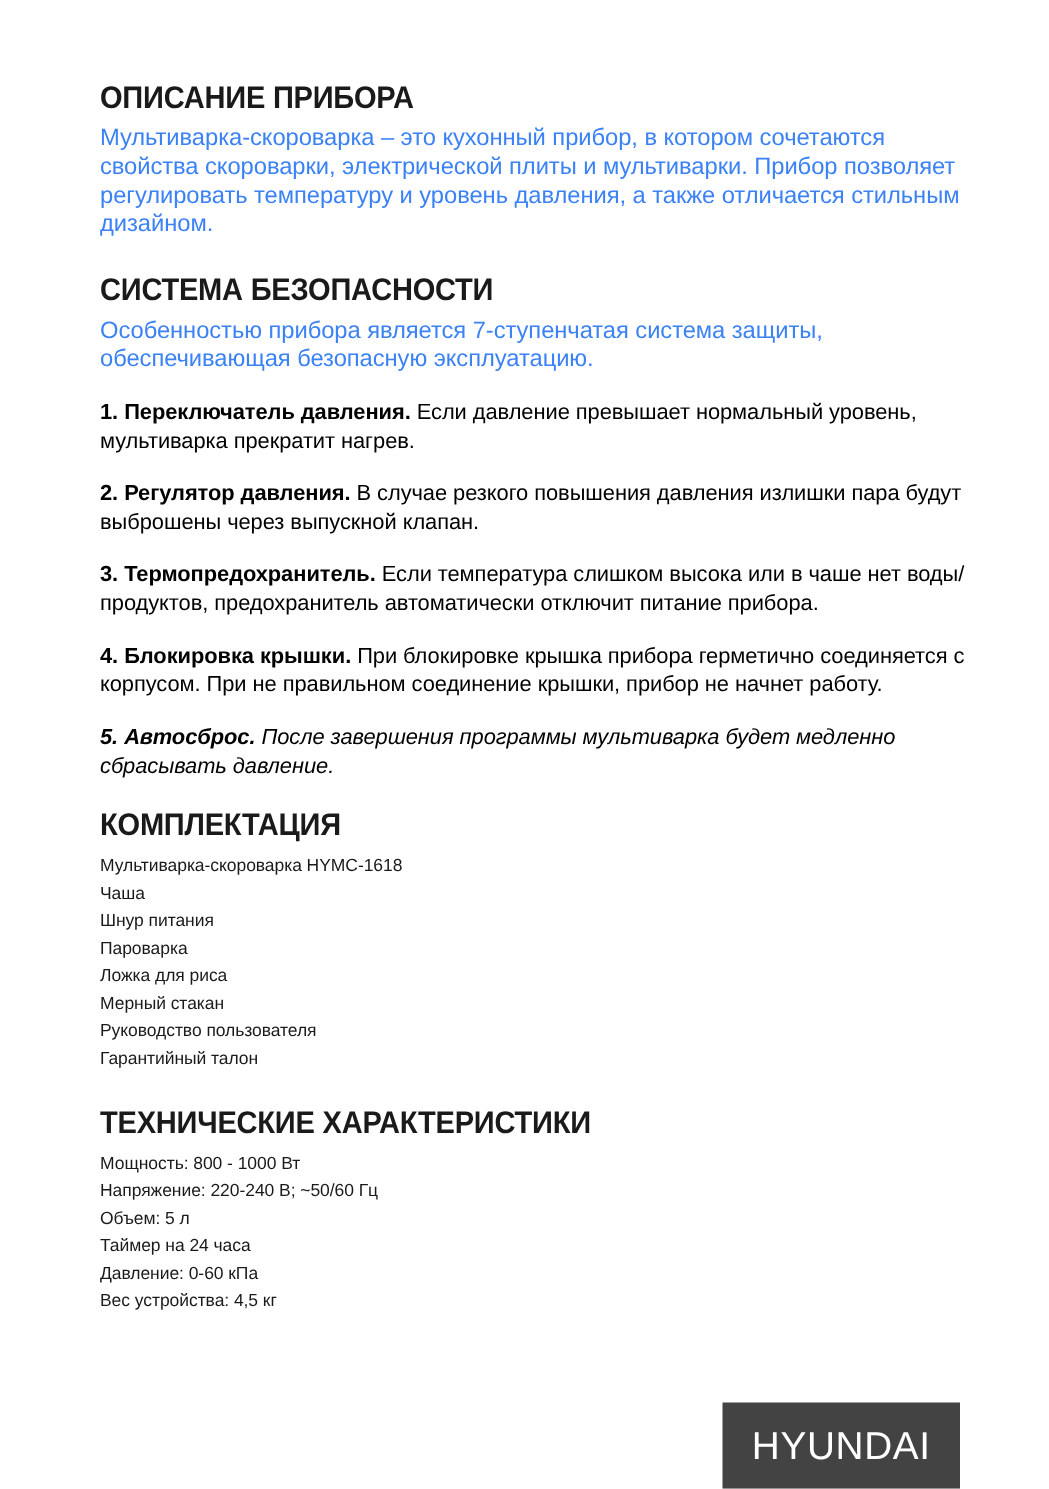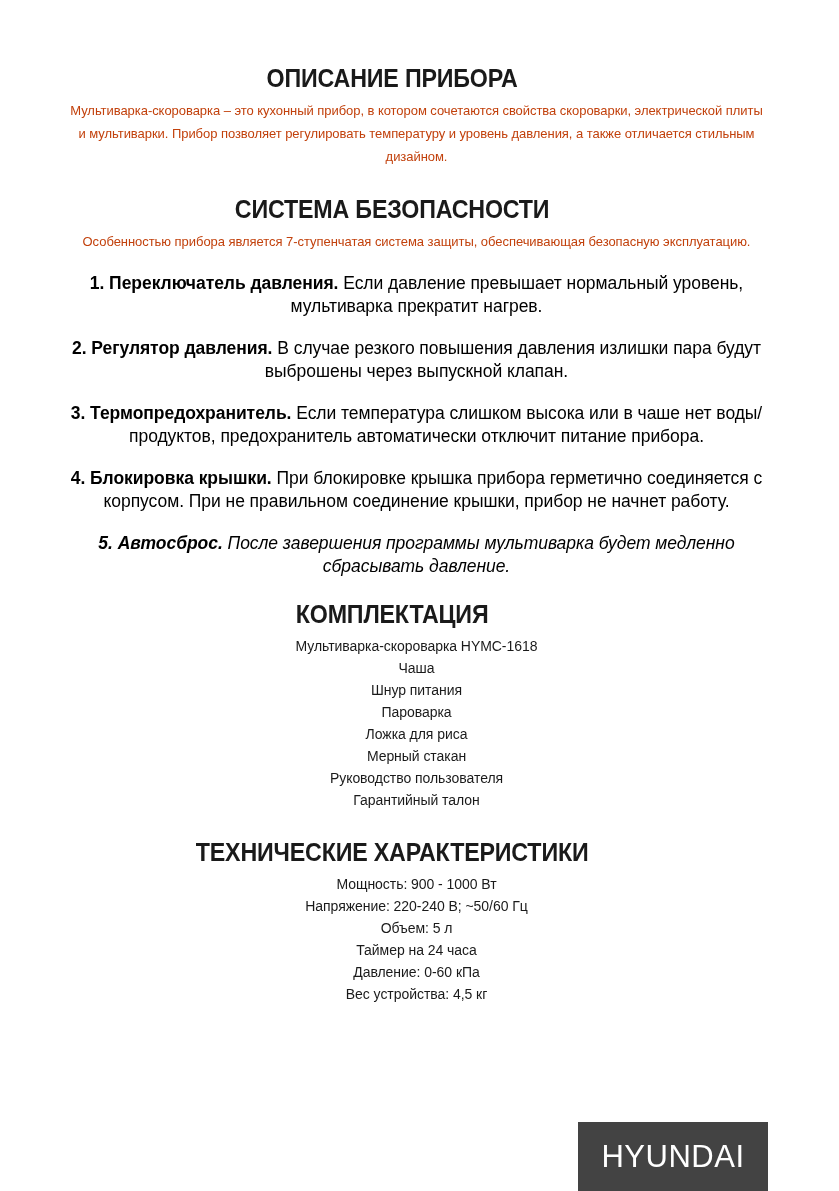--- a/index.html
+++ b/index.html
@@ -20,46 +20,45 @@
   .page {
     position: absolute;
     left: 0;
     top: 0;
     width: 839px;
     height: 1191px;
   }
 
   .content {
     position: absolute;
-    left: 68px;
+    left: 80px;
     top: 64px;
     width: 697px;
-    text-align: center;
   }
 
   h2.section-heading {
     font-family: "Liberation Sans Narrow", "Liberation Sans", sans-serif;
     font-weight: bold;
     font-size: 25px;
     line-height: 28px;
     letter-spacing: -0.2px;
     margin: 0;
     padding: 0;
     color: #1a1a1a;
     transform: scaleX(0.93);
     transform-origin: left center;
     white-space: nowrap;
   }
 
   .para {
-    font-size: 13px;
+    font-size: 19px;
     line-height: 23px;
     margin: 0;
     padding: 0;
-    color: #c2410c;
+    color: #3b82f6;
     letter-spacing: -0.05px;
   }
 
   .gap-after-heading { height: 7px; }
   .gap-para { height: 19px; }
   .gap-section { height: 27px; }
   .gap-section-sm { height: 22px; }
 
   .safety-item {
     font-size: 17.5px;
@@ -151,21 +150,21 @@
       <li>Мерный стакан</li>
       <li>Руководство пользователя</li>
       <li>Гарантийный талон</li>
     </ul>
 
     <div class="gap-section"></div>
 
     <h2 class="section-heading">ТЕХНИЧЕСКИЕ ХАРАКТЕРИСТИКИ</h2>
     <div class="gap-after-heading"></div>
     <ul class="plain-list">
-      <li>Мощность: 900 - 1000 Вт</li>
+      <li>Мощность: 800 - 1000 Вт</li>
       <li>Напряжение: 220-240 В; ~50/60 Гц</li>
       <li>Объем: 5 л</li>
       <li>Таймер на 24 часа</li>
       <li>Давление: 0-60 кПа</li>
       <li>Вес устройства: 4,5 кг</li>
     </ul>
 
   </div>
 
   <div class="logo-box">

